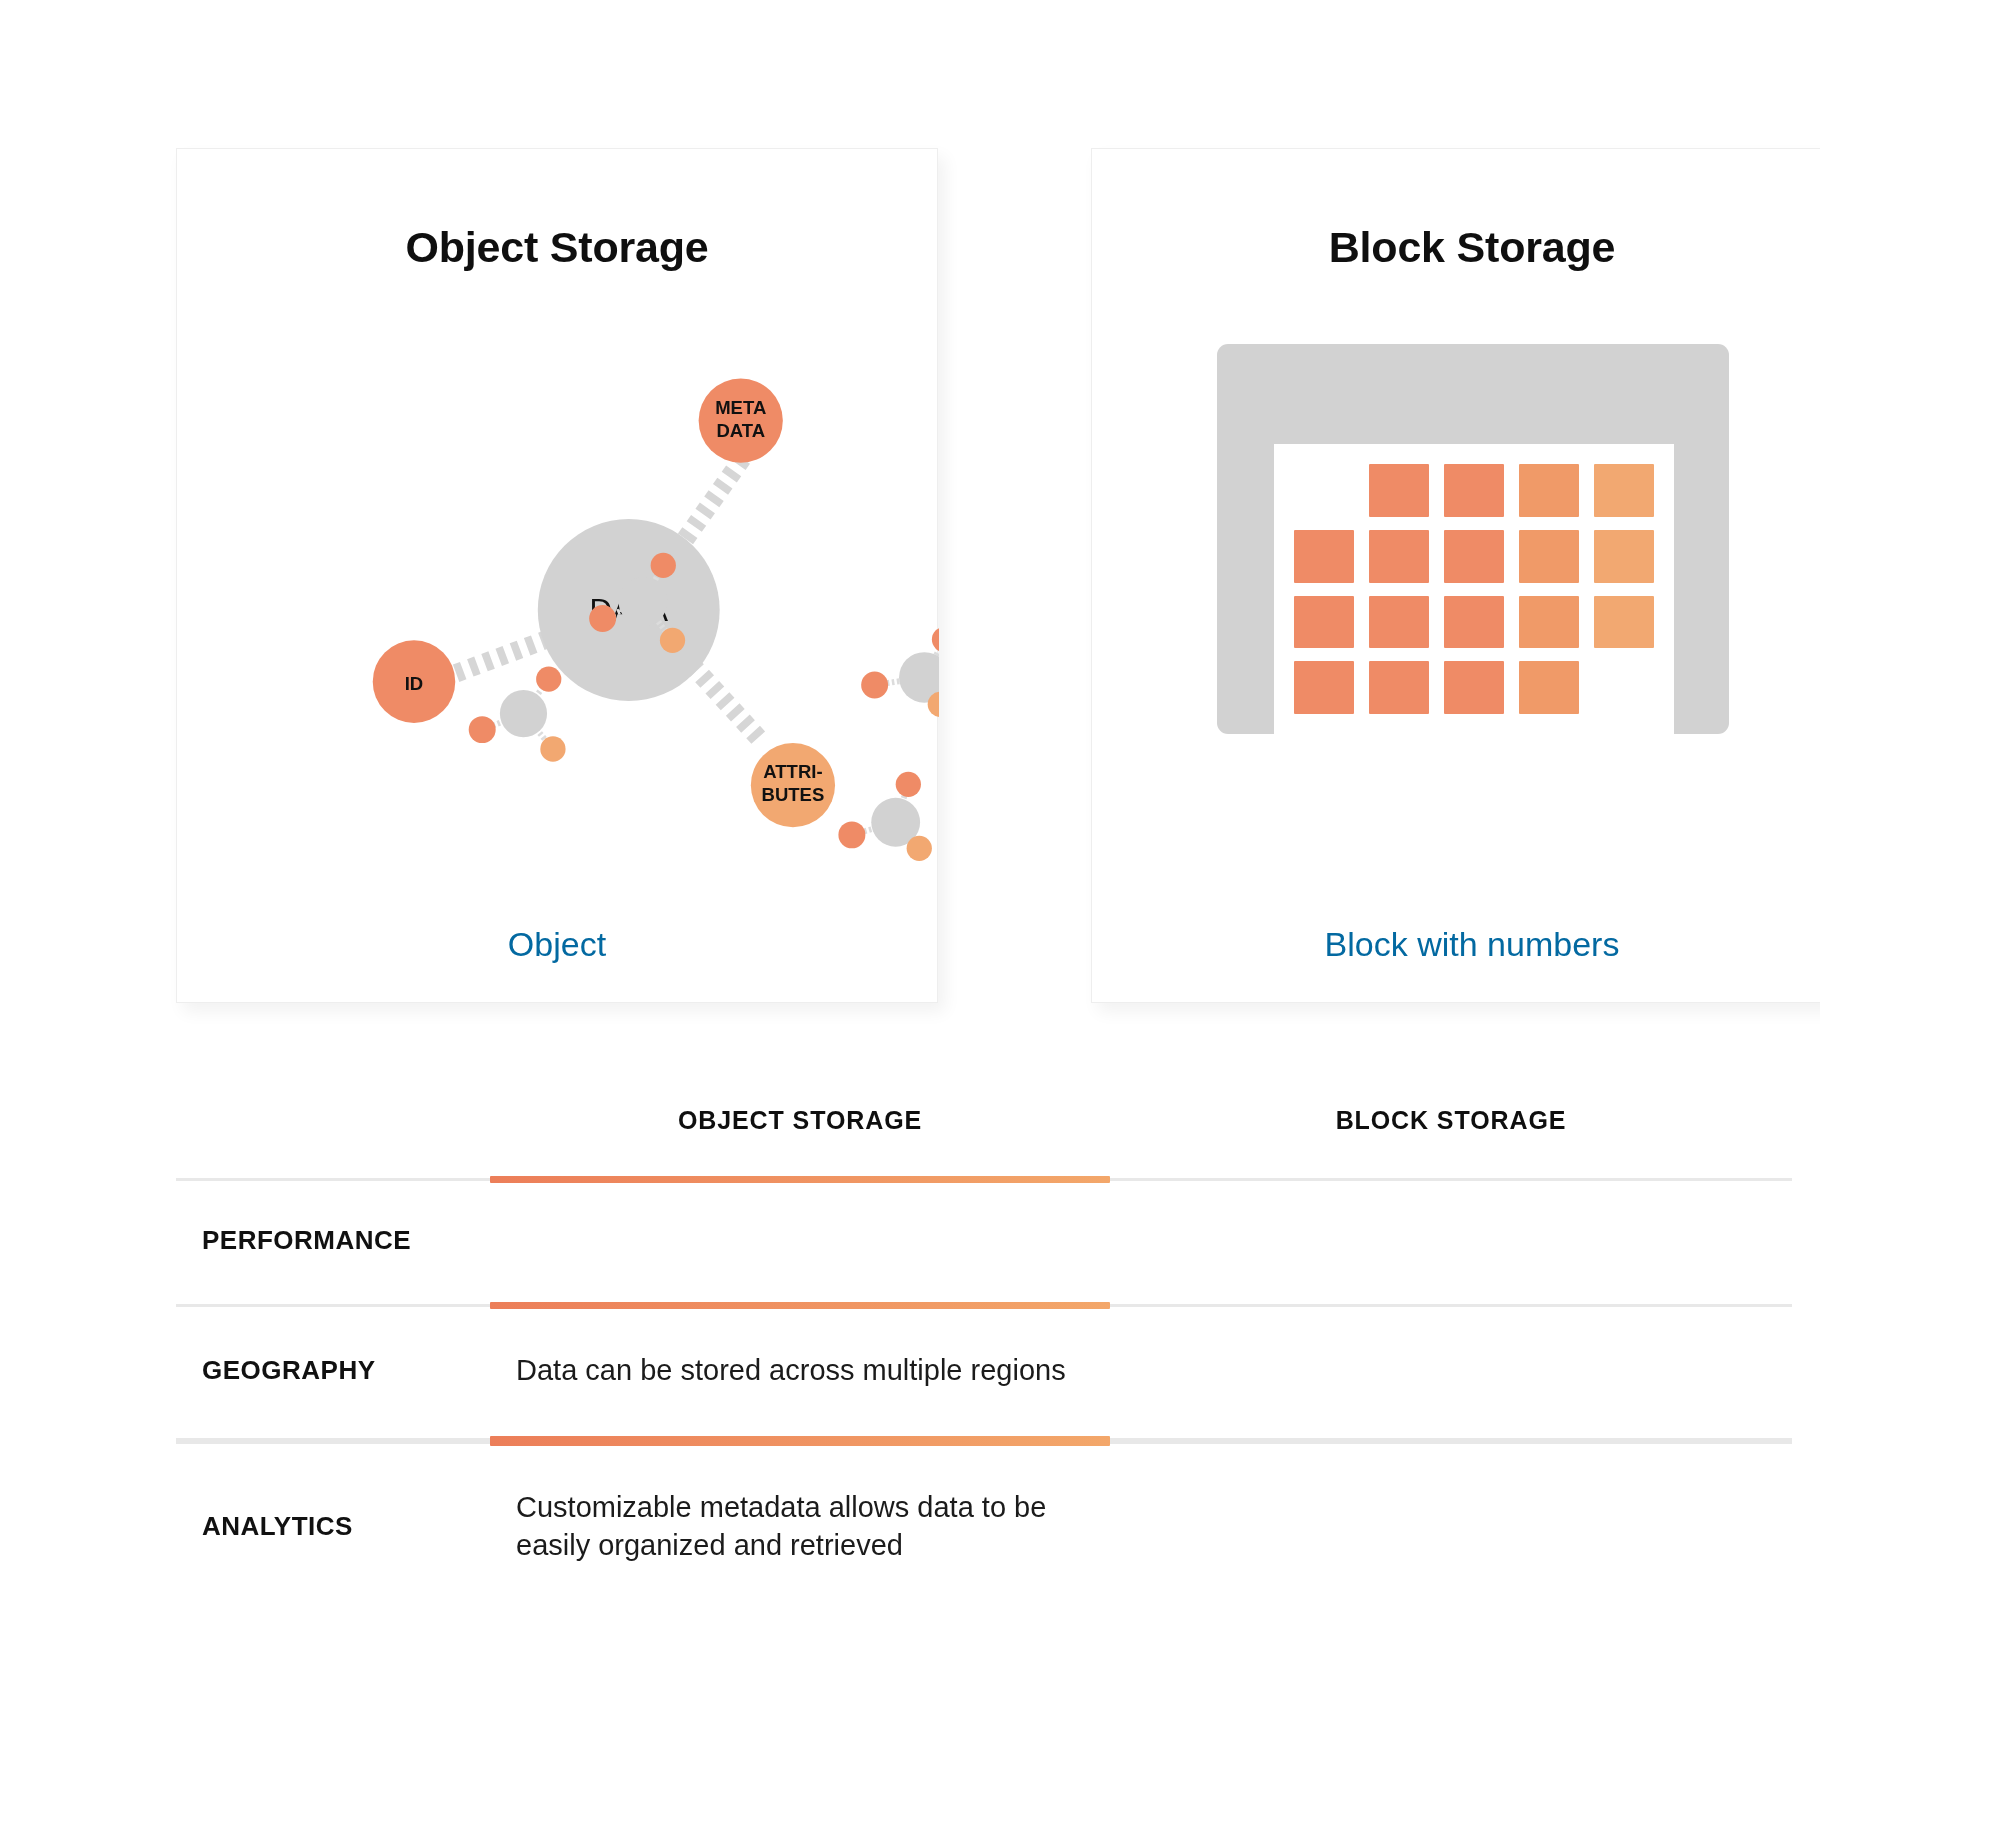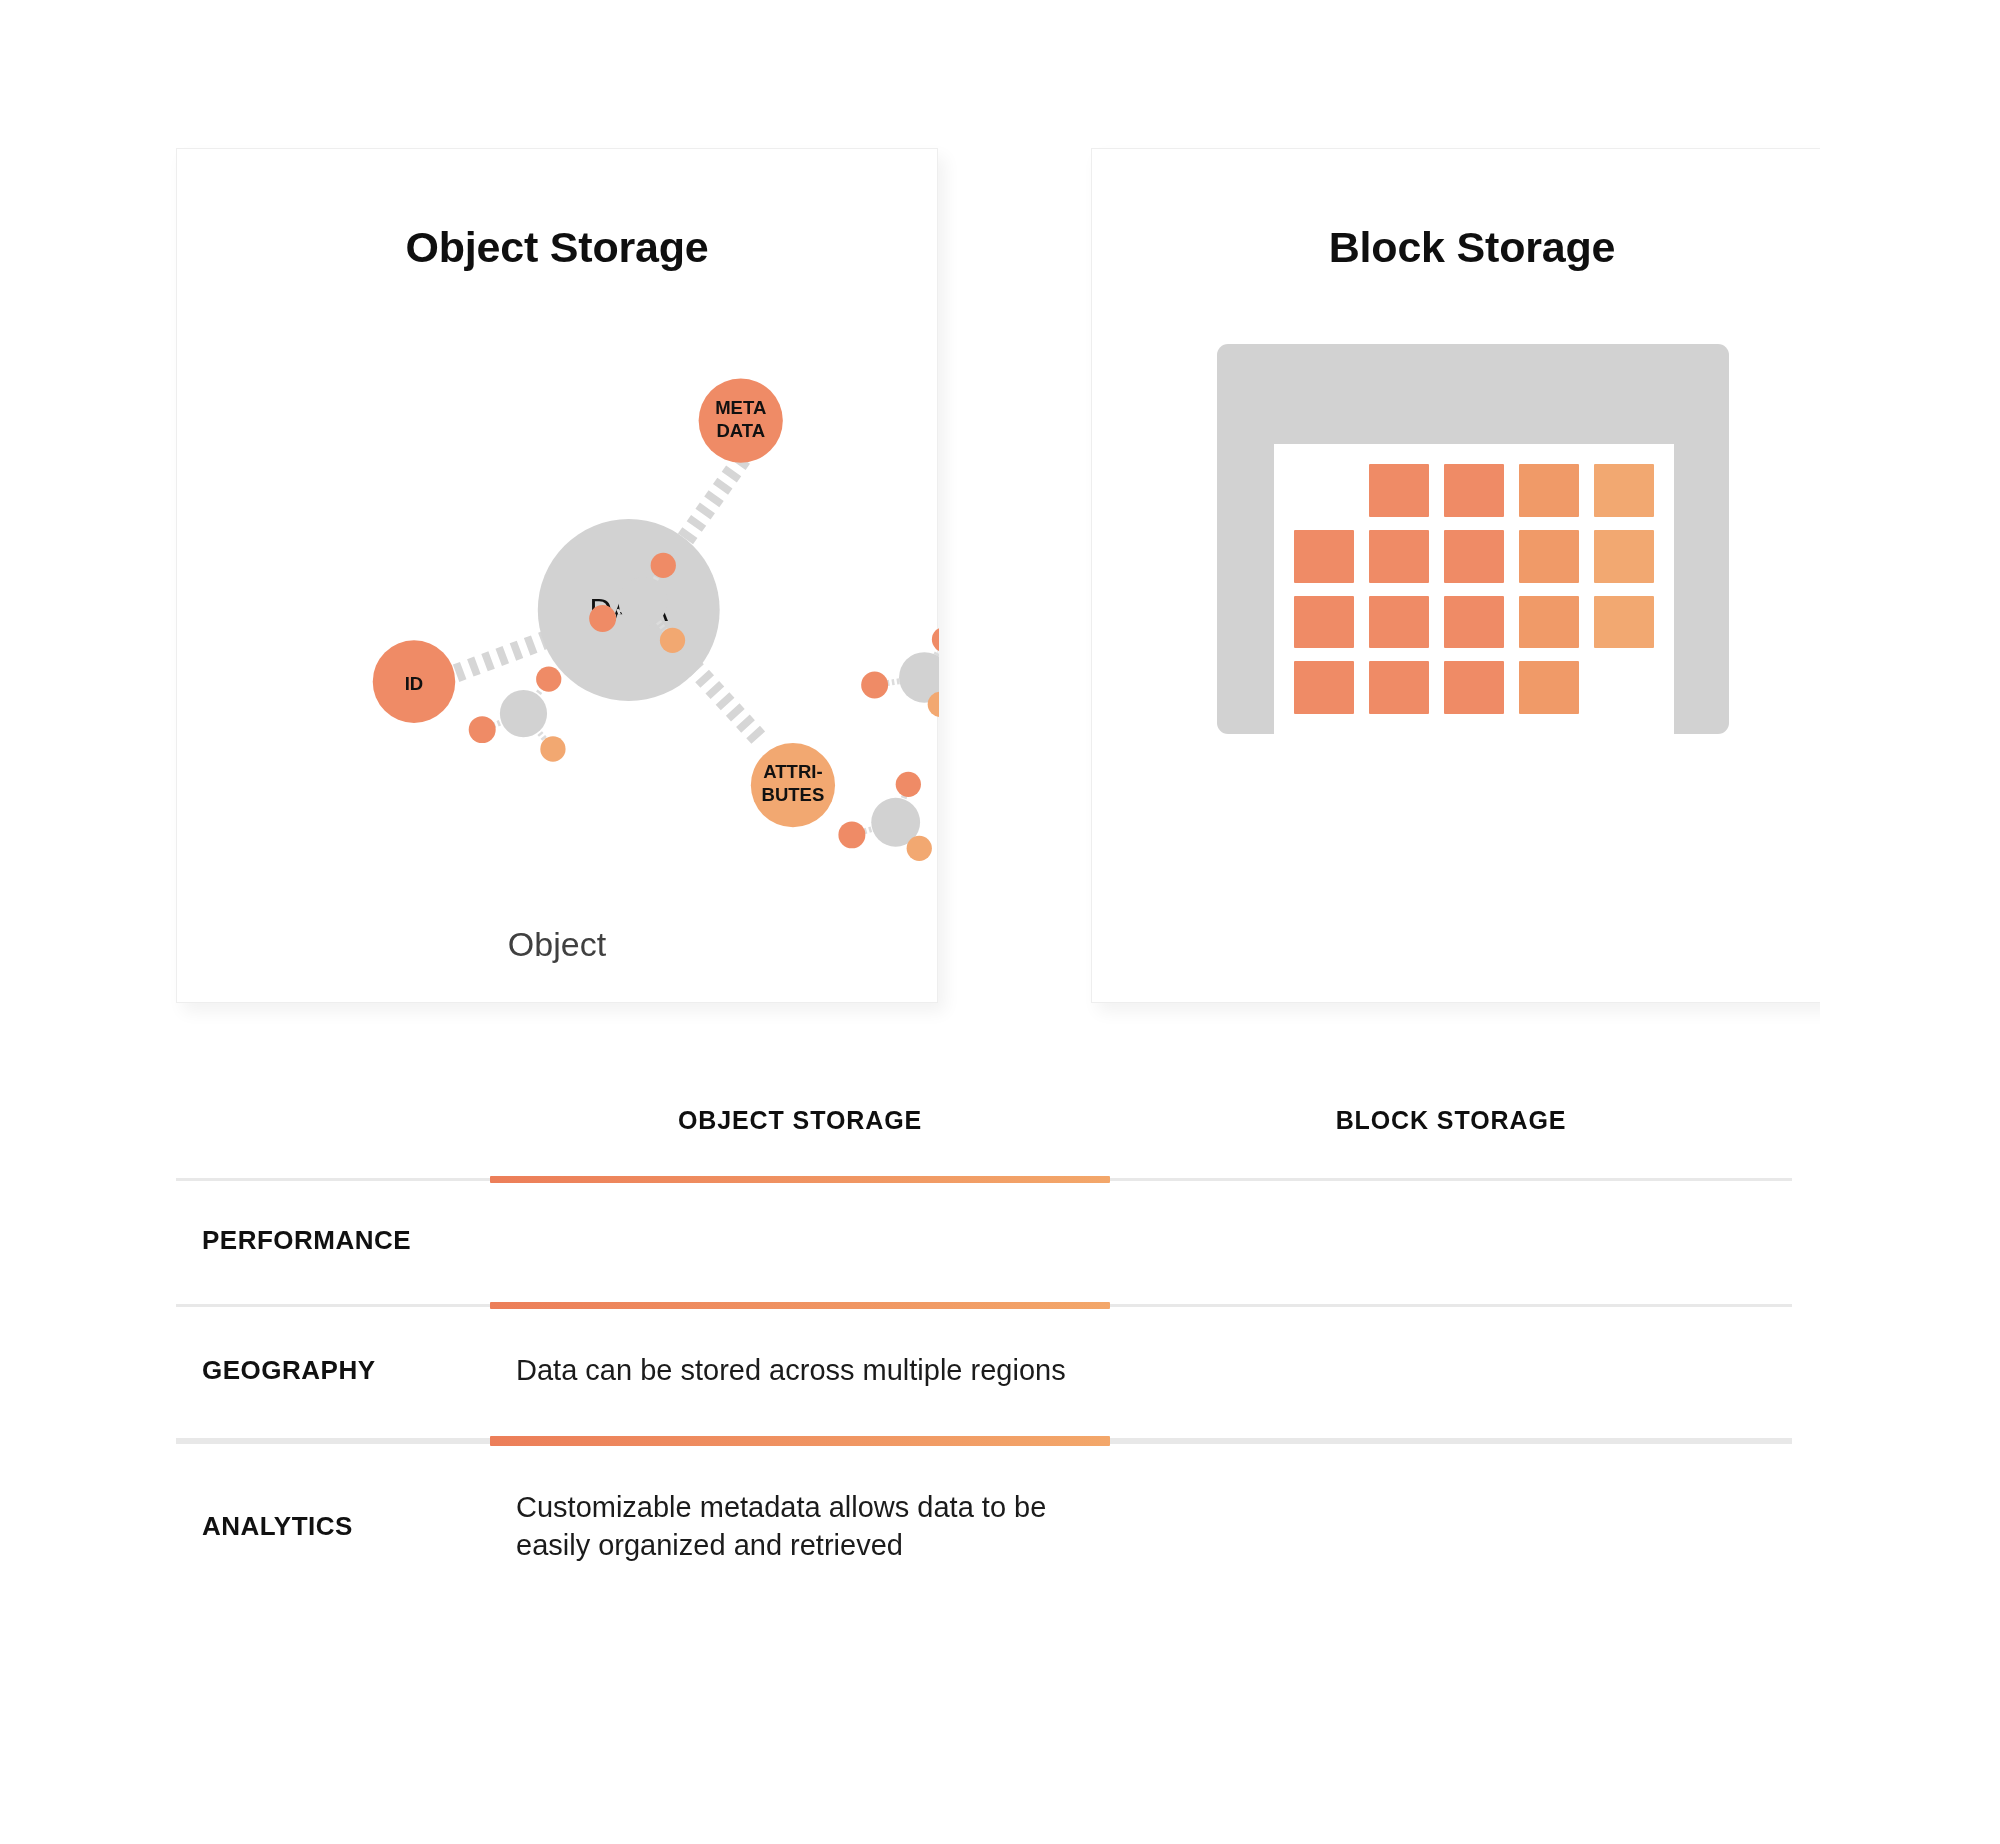--- a/index.html
+++ b/index.html
@@ -34,21 +34,21 @@
   }
   #card-object .card-title { top: 74px; }
   #card-block  .card-title { top: 74px; }
 
   .card-caption {
     position: absolute;
     left: 0; right: 0;
     text-align: center;
     font-size: 34px;
     font-weight: 400;
-    color: #404040;
+    color: #0369a1;
   }
   #card-object .card-caption { top: 776px; }
   #card-block  .card-caption { top: 776px; }
 
   
   .diagram { position: absolute; left: 0; top: 120px; width: 762px; height: 640px; }
 
   
   #block-frame {
     position: absolute;
@@ -260,20 +260,21 @@
             <div class="blk" style="background: rgb(242, 168, 113);"></div>
             <div class="blk" style="background: rgb(239, 139, 102);"></div>
             <div class="blk" style="background: rgb(239, 139, 102);"></div>
             <div class="blk" style="background: rgb(239, 139, 102);"></div>
             <div class="blk" style="background: rgb(240, 154, 104);"></div>
             <div class="blk empty"></div>
           </div>
       </div>
     </div>
 
+    <div class="card-caption">Block with numbers</div>
   </div>
 
   <div id="table">
 
     <div class="t-head">
       <div class="t-col-label t-head-cell"></div>
       <div class="t-col-a t-head-cell">OBJECT STORAGE</div>
       <div class="t-col-b t-head-cell">BLOCK STORAGE</div>
     </div>
 

